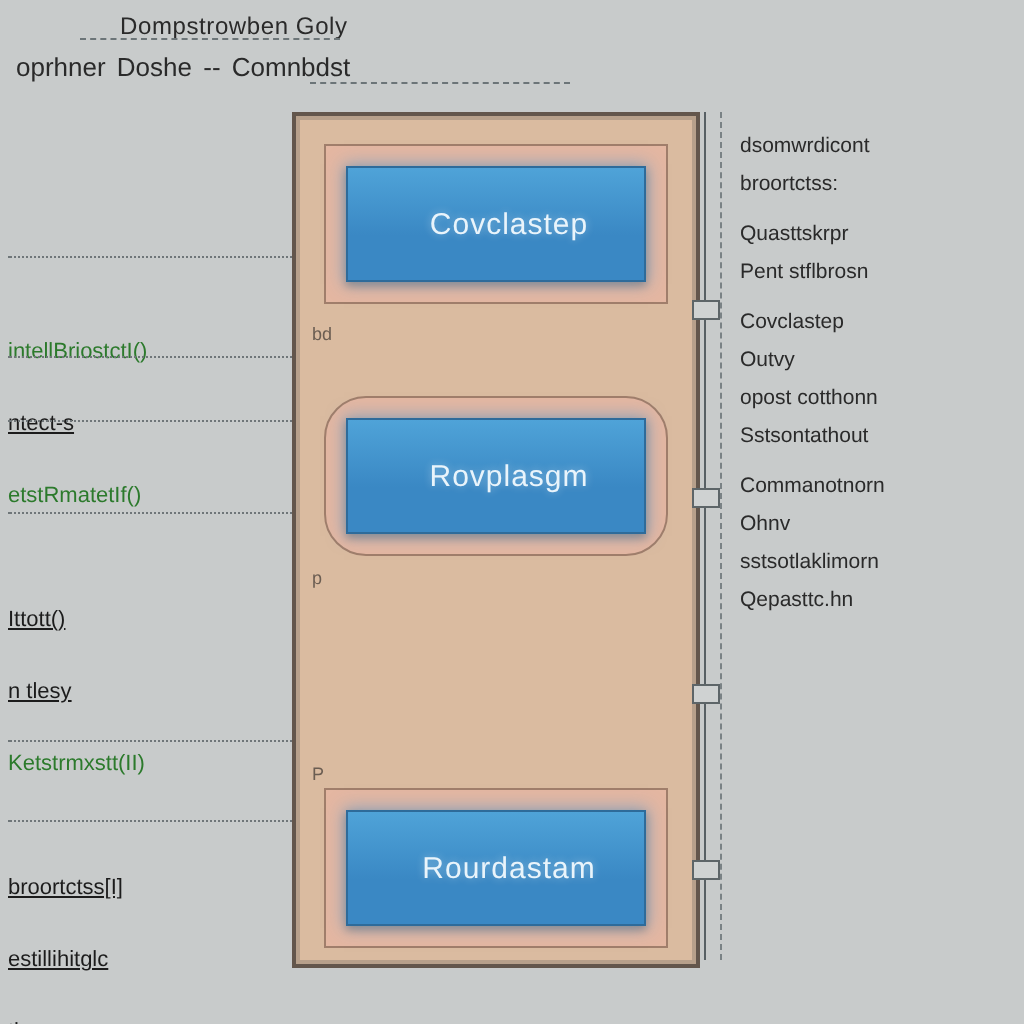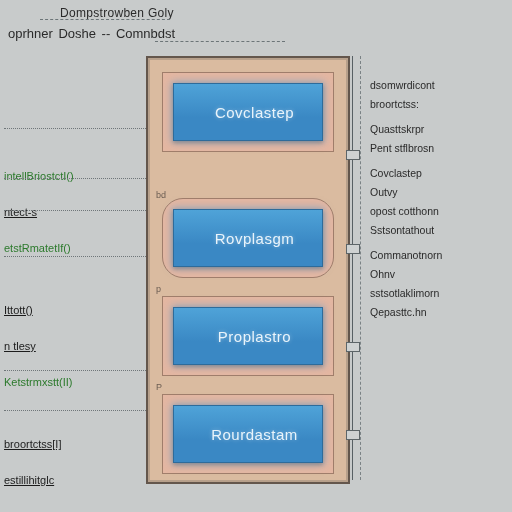--- a/index.html
+++ b/index.html
@@ -65,40 +65,40 @@
     letter-spacing: .5px;
     text-shadow: 0 0 4px rgba(255,255,255,.4);
     padding-left: 13px;
   }
   .gap-label {
     position: absolute;
     left: 8px;
     font-size: 9px;
     color: #6b5d52;
   }
-  .gap-label.g1 { top: 104px; margin-top: 28px; }
+  .gap-label.g1 { top: 104px; }
   .gap-label.g2 { top: 226px; }
   .gap-label.g3 { top: 324px; }
 
   
   .left-list {
     position: absolute;
     left: 4px; top: 150px;
     width: 140px;
     line-height: 20px;
   }
   .left-list div { white-space: nowrap; margin-top: 16px; }
   .grn { color: #2c7a2c; }
   .blk { color: #1c1c1c; text-decoration: underline; }
   .spacer { height: 10px; }
 
   
   .right-list {
     position: absolute;
-    left: 370px; top: 76px;
+    left: 370px; top: 64px;
     width: 140px;
     line-height: 19px;
   }
   .right-list div { white-space: nowrap; font-size: 10.5px; }
   .right-list .sep { height: 6px; }
 
   
   .vbus {
     position: absolute;
     left: 352px; top: 56px; width: 0; height: 424px;
@@ -144,23 +144,20 @@
 
 <div class="frame">
   <div class="slot s1">
     <div class="chip">Covclastep</div>
   </div>
   <div class="gap-label g1">bd</div>
   <div class="slot s2">
     <div class="chip">Rovplasgm</div>
   </div>
   <div class="gap-label g2">p</div>
-  <div class="slot s3">
-    <div class="chip">Proplastro</div>
-  </div>
   <div class="gap-label g3">P</div>
   <div class="slot s4">
     <div class="chip">Rourdastam</div>
   </div>
 </div>
 
 <div class="vbus"></div>
 <div class="vbus2"></div>
 <div class="tick t1"></div>
 <div class="tick t2"></div>

